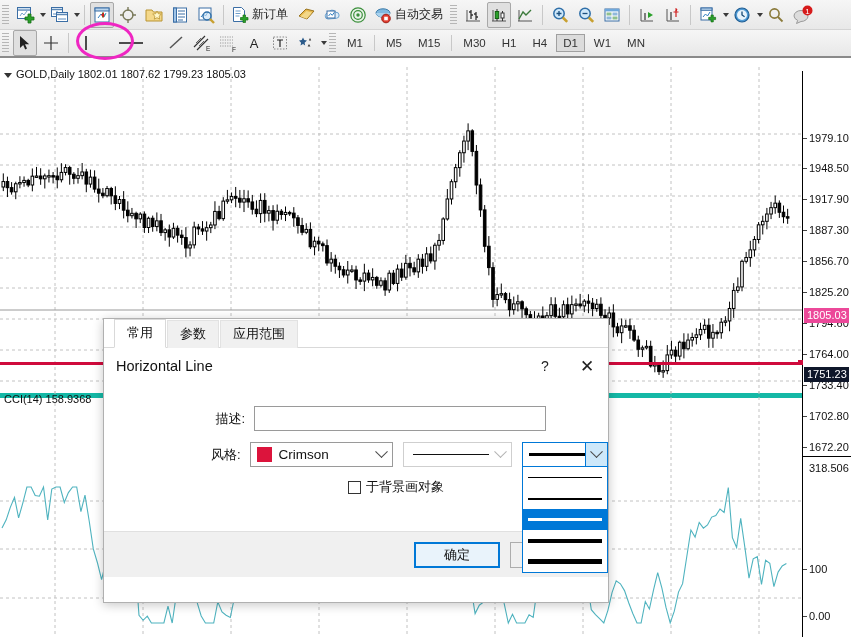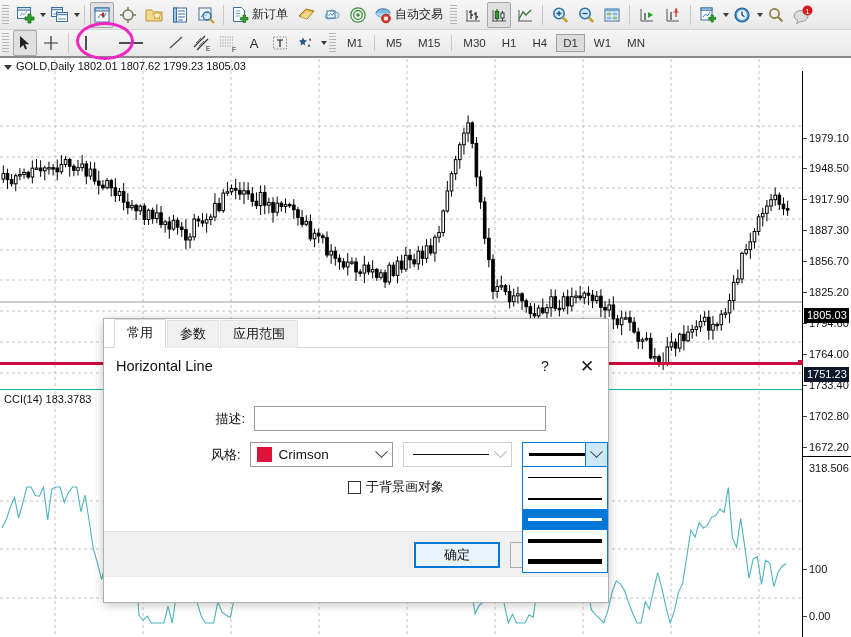--- a/index.html
+++ b/index.html
@@ -38,32 +38,32 @@
           background-image: repeating-linear-gradient(to bottom, #b6b6b6 0px, #b6b6b6 1px, transparent 1px, transparent 3px);
           background-size: 3px 100%; background-repeat: repeat-x; background-position: 1px 0; }
   .tf-btn { font-size: 11.5px; color: #333; padding: 2px 6px; margin: 12px 1px; border: 1px solid transparent; }
   .tf-btn.sel { border: 1px solid #a0a0a0; background: #dcdcdc; }
   .tf-sep { width: 1px; height: 16px; background: #c8c8c8; margin: 0 3px; }
 
   svg.ic { display: block; }
 
   
   #chart-area { position: absolute; left: 0; top: 59px; width: 851px; height: 578px; background:#fff; }
-  #price-pane { position: absolute; left:0; top:0; width: 802px; height: 331px; border-bottom: 1px solid #14b8a6; overflow:hidden; }
+  #price-pane { position: absolute; left:0; top:8px; width: 802px; height: 331px; border-bottom: 5px solid #14b8a6; overflow:hidden; }
   #ind-pane   { position: absolute; left:0; top:332px; width: 802px; height: 246px; overflow:hidden; }
   #scale { position: absolute; left: 802px; top: 12px; width: 49px; height: 578px; background: #fff; border-left: 1px solid #000; }
 
   .hdr { position: absolute; left: 4px; top: 1px; font-size: 11px; color: #111; white-space: nowrap; z-index: 6; }
   .hdr .tri { display:inline-block; width:0;height:0; border-left:4px solid transparent;border-right:4px solid transparent;border-top:5px solid #333; margin-right:4px; vertical-align: middle;}
 
   .tick { position: absolute; left: 0; width: 4px; height: 0; border-top: 1px solid #444; }
   .slab { position: absolute; left: 6px; font-size: 11px; color: #111; line-height: 11px; white-space: nowrap; }
 
   .tag { position: absolute; left: 1px; font-size: 11px; line-height: 13px; padding: 1px 2px 1px 3px; white-space: nowrap; }
-  .tag.dark { background: #000000; color: #fff; }
+  .tag.dark { background: #ec4899; color: #fff; }
   .tag.crimson { background: #0f172a; color: #fff; }
 
   #hline { position:absolute; left:0; width: 802px; height: 0; border-top: 3px solid #cf0a3c; z-index: 5; }
   #hline-dot { position:absolute; width:5px; height:5px; background:#cf0a3c; z-index:6; }
 
   
   #watermark { position: absolute; right: 6px; bottom: 2px; display:flex; align-items:center; gap:6px; z-index: 7; }
   #watermark .wmtext { font-size: 21px; color: #8d8d8d; letter-spacing: 7px; font-family: "DejaVu Sans", sans-serif; }
 
   
@@ -848,21 +848,21 @@
           <line x1="779.35" y1="133.38590622082629" x2="779.35" y2="150.89284733631317" stroke="#000" stroke-width="1"></line>
           <rect x="778.0500000000001" y="136.16571045115856" width="2.6" height="9.09756470033787" fill="#000000" stroke="#000" stroke-width="1"></rect>
           <line x1="783.5" y1="138.50866997498494" x2="783.5" y2="156.24956453673056" stroke="#000" stroke-width="1"></line>
           <rect x="782.2" y="145.26327515149643" width="2.6" height="4.450033188774256" fill="#000000" stroke="#000" stroke-width="1"></rect>
           <line x1="787.65" y1="141.83635103997605" x2="787.65" y2="156.85684288286456" stroke="#000" stroke-width="1"></line>
           <rect x="786.35" y="149.7133083402707" width="2.6" height="1.4" fill="#000000" stroke="#000" stroke-width="1"></rect>
         </svg>
     </div>
 
     <div id="ind-pane">
-      <div class="hdr" style="top:2px;">CCI(14) 183.3783</div>
+      <div class="hdr" style="top:2px;">CCI(14) 158.9368</div>
       <svg id="ind-svg" width="802" height="246" viewBox="0 0 802 246">
           <line x1="55" y1="0" x2="55" y2="246" stroke="#c2c2c2" stroke-width="1" stroke-dasharray="3 3"></line>
           <line x1="143" y1="0" x2="143" y2="246" stroke="#c2c2c2" stroke-width="1" stroke-dasharray="3 3"></line>
           <line x1="231" y1="0" x2="231" y2="246" stroke="#c2c2c2" stroke-width="1" stroke-dasharray="3 3"></line>
           <line x1="319" y1="0" x2="319" y2="246" stroke="#c2c2c2" stroke-width="1" stroke-dasharray="3 3"></line>
           <line x1="407" y1="0" x2="407" y2="246" stroke="#c2c2c2" stroke-width="1" stroke-dasharray="3 3"></line>
           <line x1="495" y1="0" x2="495" y2="246" stroke="#c2c2c2" stroke-width="1" stroke-dasharray="3 3"></line>
           <line x1="583" y1="0" x2="583" y2="246" stroke="#c2c2c2" stroke-width="1" stroke-dasharray="3 3"></line>
           <line x1="671" y1="0" x2="671" y2="246" stroke="#c2c2c2" stroke-width="1" stroke-dasharray="3 3"></line>
           <line x1="759" y1="0" x2="759" y2="246" stroke="#c2c2c2" stroke-width="1" stroke-dasharray="3 3"></line>

